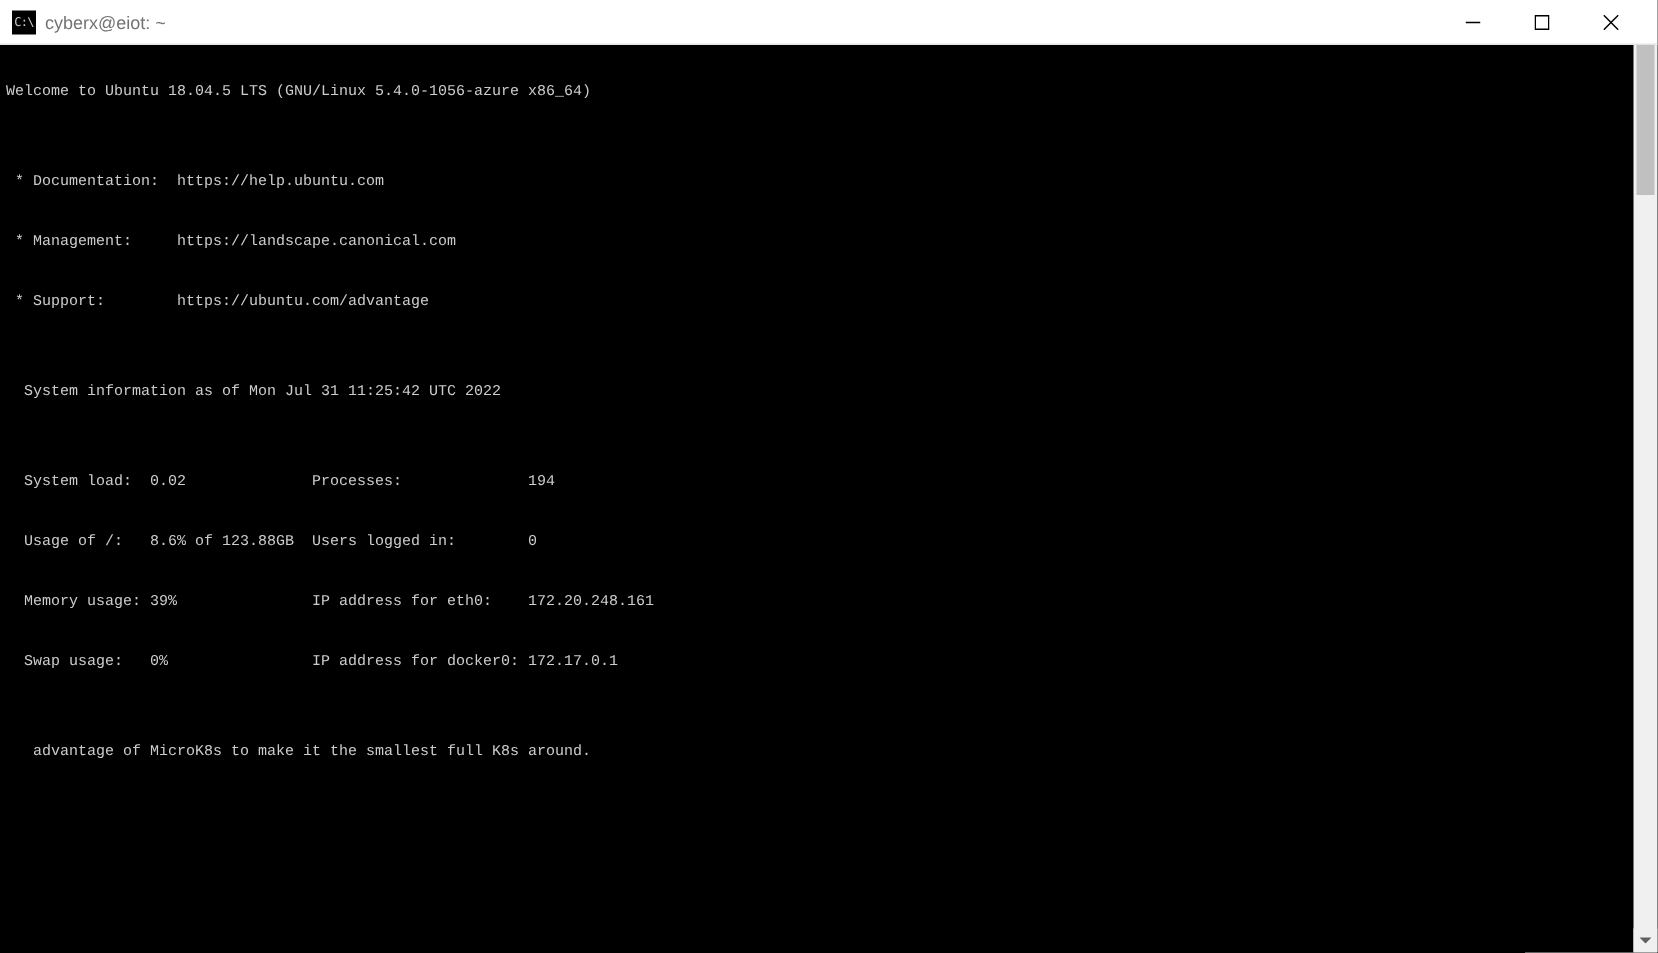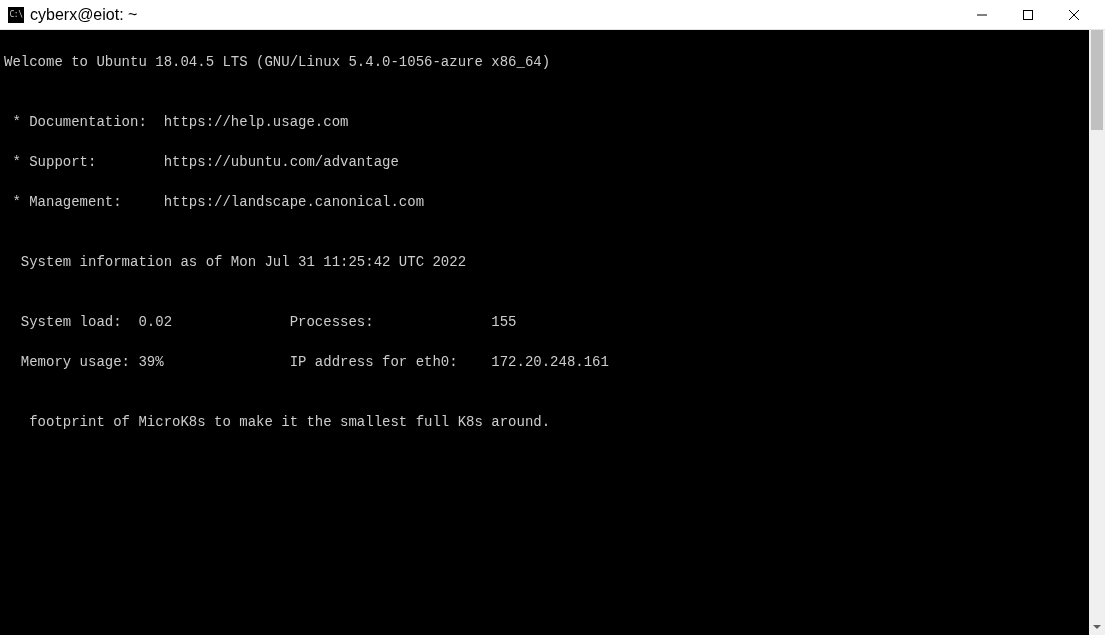--- a/index.html
+++ b/index.html
@@ -26,43 +26,43 @@
       display: flex;
       align-items: center;
       justify-content: center;
       margin-right: 6px;
       font-family: "Consolas", monospace;
       font-size: 8px;
       color: #ccc;
       letter-spacing: -0.5px;
     }
     .titlebar-text {
-      font-size: 16px;
-      color: #000000;
+      font-size: 12px;
+      color: #737373;
     }
     .window-controls {
       margin-left: auto;
       display: flex;
       align-items: center;
       gap: 0;
     }
     .window-control {
       width: 46px;
       height: 30px;
       display: flex;
       align-items: center;
       justify-content: center;
       color: #000;
     }
     .window-control svg { width: 10px; height: 10px; }
     .terminal-area {
       background: #000000;
       color: #cccccc;
       font-family: "Consolas", "Courier New", monospace;
-      font-size: 14px;
+      font-size: 10px;
       line-height: 20px;
       height: calc(635px - 30px);
       padding: 2px 2px 2px 4px;
       white-space: pre;
       position: relative;
       overflow: hidden;
     }
     .line { white-space: pre; }
     .scrollbar-track {
       position: absolute;
@@ -115,30 +115,32 @@
           <line x1="0" y1="0" x2="10" y2="10" stroke="#000" stroke-width="1"></line>
           <line x1="10" y1="0" x2="0" y2="10" stroke="#000" stroke-width="1"></line>
         </svg>
     </div>
   </div>
 </div>
 
 <div class="terminal-area">
 <div class="line">Welcome to Ubuntu 18.04.5 LTS (GNU/Linux 5.4.0-1056-azure x86_64)</div>
 <div class="line"></div>
-<div class="line"> * Documentation:  https://help.usage.com</div>
+<div class="line"> * Documentation:  https://help.ubuntu.com</div>
+<div class="line"> * Management:     https://landscape.canonical.com</div>
 <div class="line"> * Support:        https://ubuntu.com/advantage</div>
-<div class="line"> * Management:     https://landscape.canonical.com</div>
 <div class="line"></div>
 <div class="line">  System information as of Mon Jul 31 11:25:42 UTC 2022</div>
 <div class="line"></div>
-<div class="line">  System load:  0.02              Processes:              155</div>
+<div class="line">  System load:  0.02              Processes:              194</div>
+<div class="line">  Usage of /:   8.6% of 123.88GB  Users logged in:        0</div>
 <div class="line">  Memory usage: 39%               IP address for eth0:    172.20.248.161</div>
+<div class="line">  Swap usage:   0%                IP address for docker0: 172.17.0.1</div>
 <div class="line"></div>
-<div class="line">   footprint of MicroK8s to make it the smallest full K8s around.</div>
+<div class="line">   advantage of MicroK8s to make it the smallest full K8s around.</div>
 <div class="line"></div>
 <div class="line"></div>
 
 
 
 <div class="line"></div>
 <div class="line"></div>
 
 
 

